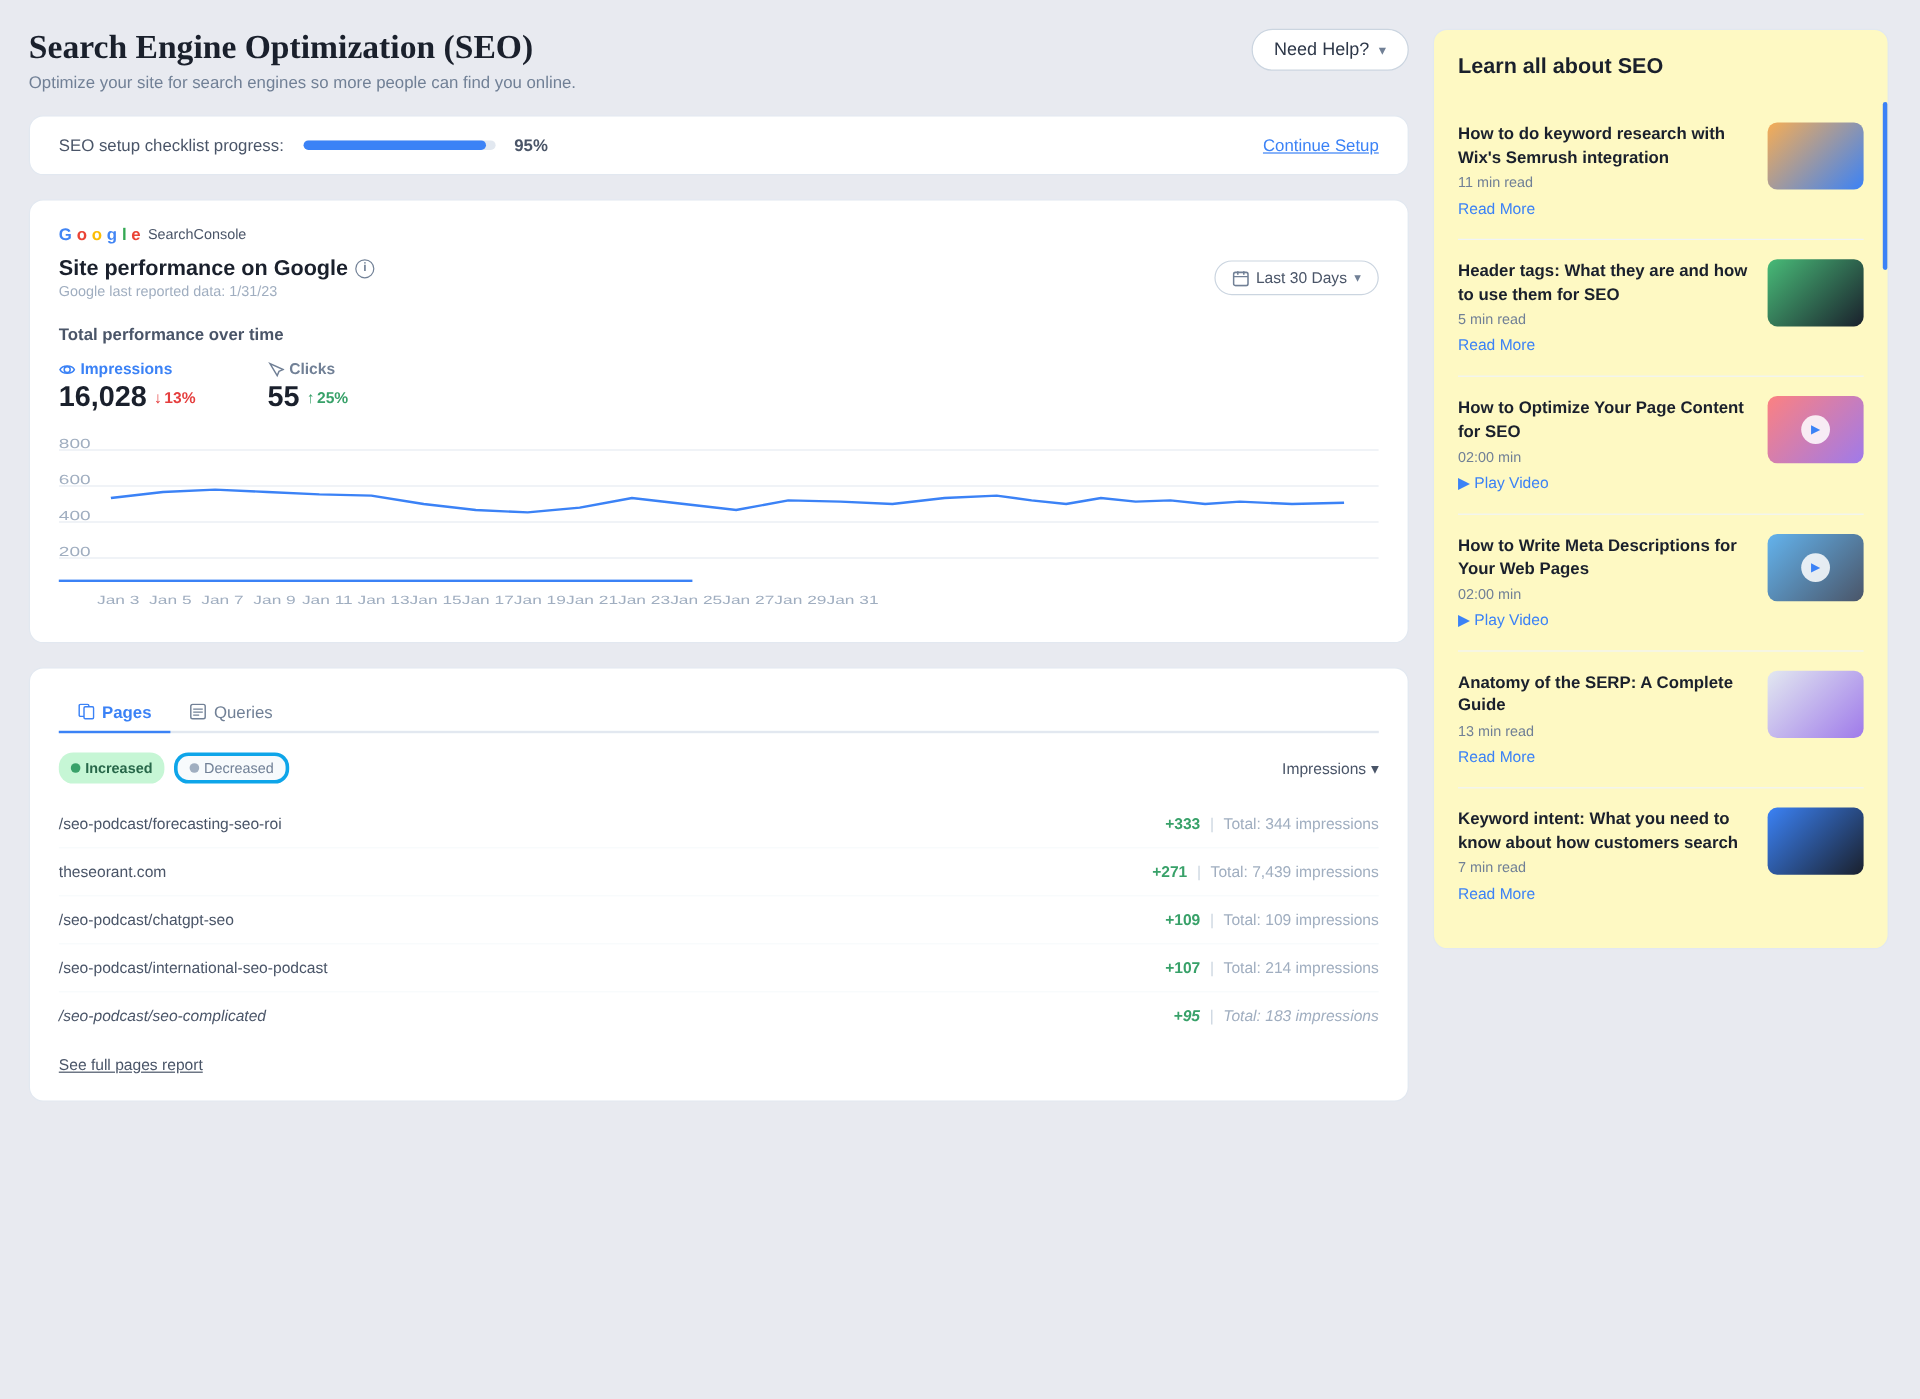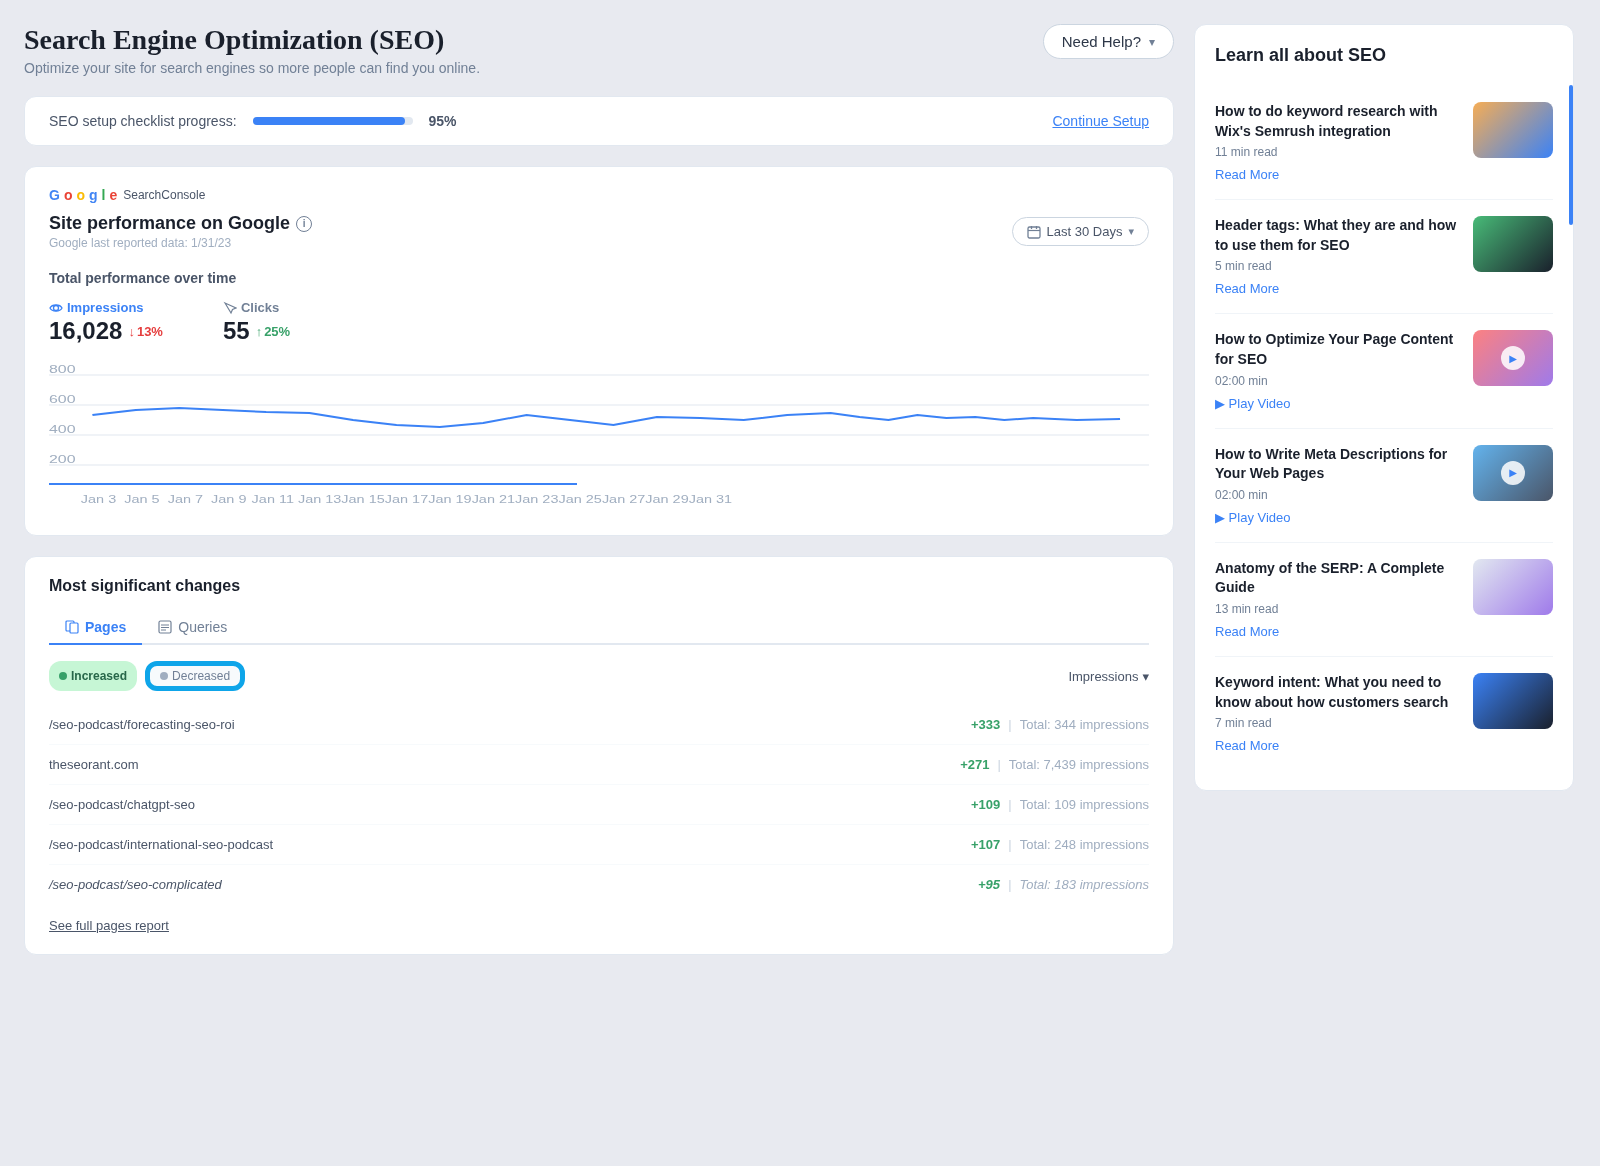--- a/index.html
+++ b/index.html
@@ -288,21 +288,21 @@
     }
     .badge-decreased {
       display: flex;
       align-items: center;
       gap: 4px;
       background: #f7fafc;
       color: #718096;
       border-radius: 12px;
       padding: 3px 10px;
       font-size: 12px;
-      border: 5px solid #0ea5e9;
+      border: 3px solid #0ea5e9;
     }
     .badge-dot-green {
       width: 8px; height: 8px;
       border-radius: 50%;
       background: #38a169;
     }
     .badge-dot-gray {
       width: 8px; height: 8px;
       border-radius: 50%;
       background: #a0aec0;
@@ -346,21 +346,21 @@
       font-size: 13px;
       color: #4a5568;
       text-decoration: underline;
       cursor: pointer;
       margin-top: 14px;
       display: inline-block;
     }
 
     
     .learn-card {
-      background: #ffffff;
+      background: #fef9c3;
       border-radius: 12px;
       padding: 20px;
       border: 1px solid #e2e8f0;
       max-height: 900px;
       overflow-y: auto;
     }
     .learn-title {
       font-size: 18px;
       font-weight: 700;
       color: #1a202c;
@@ -573,21 +573,20 @@
             <text x="412" y="148" font-size="10" fill="#a0aec0">Jan 29</text>
             <text x="442" y="148" font-size="10" fill="#a0aec0">Jan 31</text>
           </svg>
           
           <div class="chart-underline"></div>
         </div>
       </div>
     </div>
 
     <div class="changes-card">
-      <div class="changes-title">Most significant changes</div>
       <div class="tabs-row">
         <div class="tab active">
           <svg width="14" height="14" viewBox="0 0 14 14">
             <rect x="1" y="1" width="8" height="10" rx="1" stroke="#3b82f6" stroke-width="1.2" fill="none"></rect>
             <rect x="5" y="3" width="8" height="10" rx="1" stroke="#3b82f6" stroke-width="1.2" fill="white"></rect>
           </svg>
           <span>Pages</span>
         </div>
         <div class="tab">
           <svg width="14" height="14" viewBox="0 0 14 14">
@@ -641,21 +640,21 @@
         <span class="row-increase">+109</span>
         <span style="color:#cbd5e0;">|</span>
         <span>Total: 109 impressions</span>
       </div>
     </div>
           <div class="table-row">
       <span class="row-url">/seo-podcast/international-seo-podcast</span>
       <div class="row-stats">
         <span class="row-increase">+107</span>
         <span style="color:#cbd5e0;">|</span>
-        <span>Total: 248 impressions</span>
+        <span>Total: 214 impressions</span>
       </div>
     </div>
           <div class="table-row">
       <span class="row-url">/seo-podcast/seo-complicated</span>
       <div class="row-stats">
         <span class="row-increase">+95</span>
         <span style="color:#cbd5e0;">|</span>
         <span>Total: 183 impressions</span>
       </div>
     </div>

